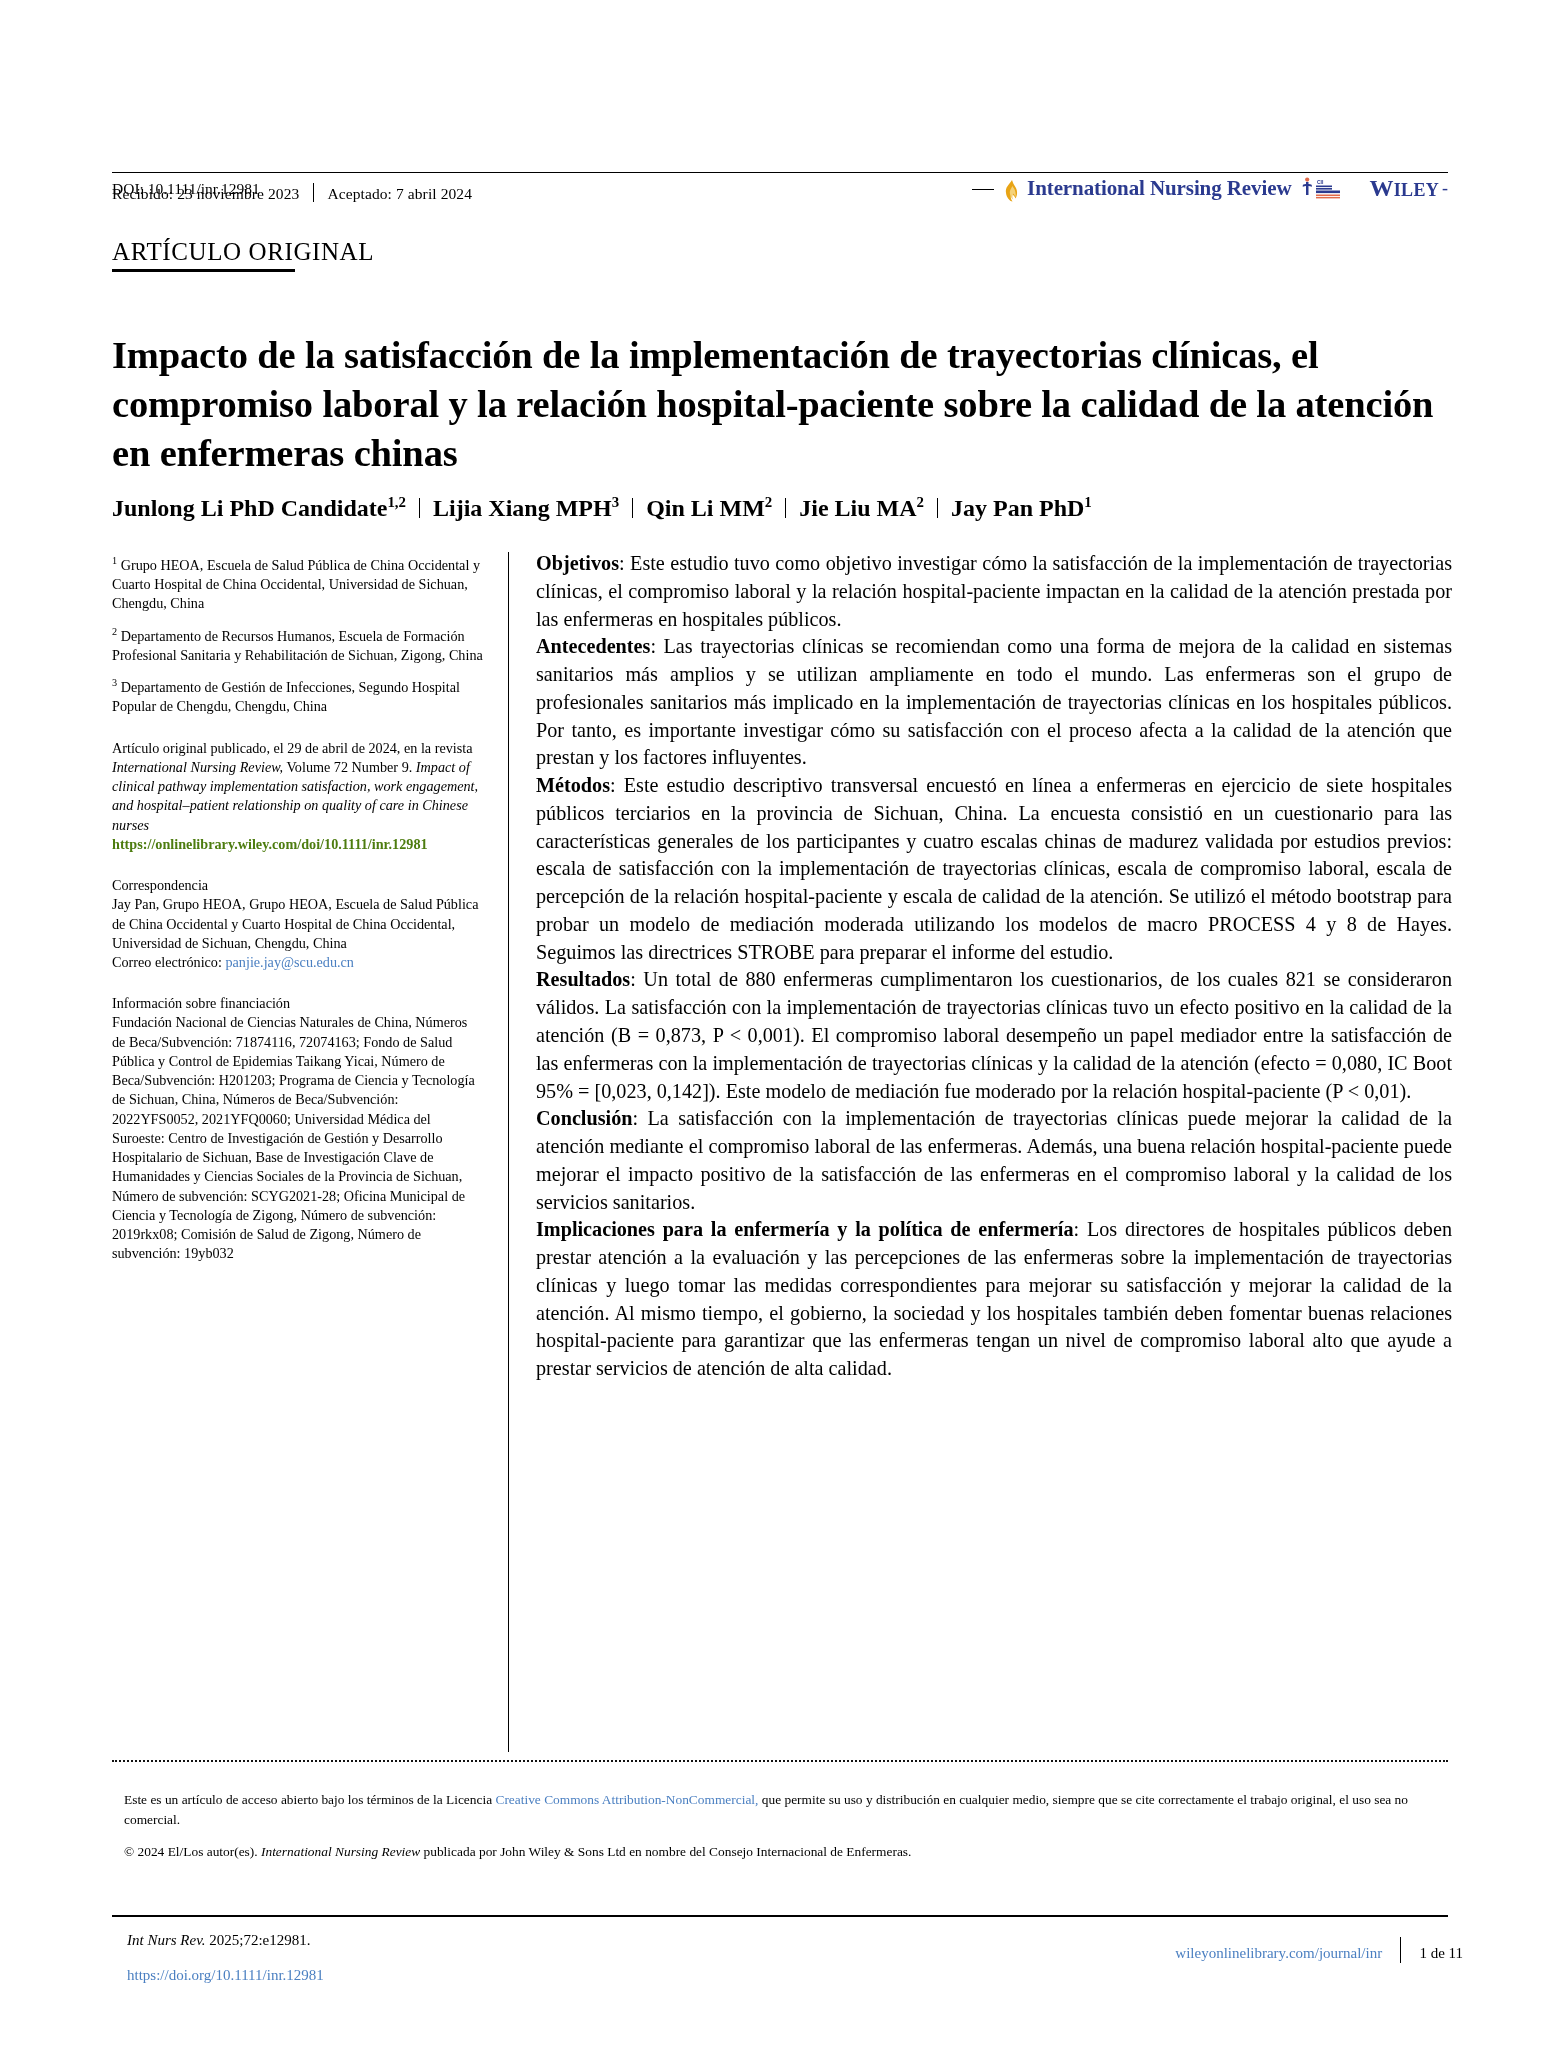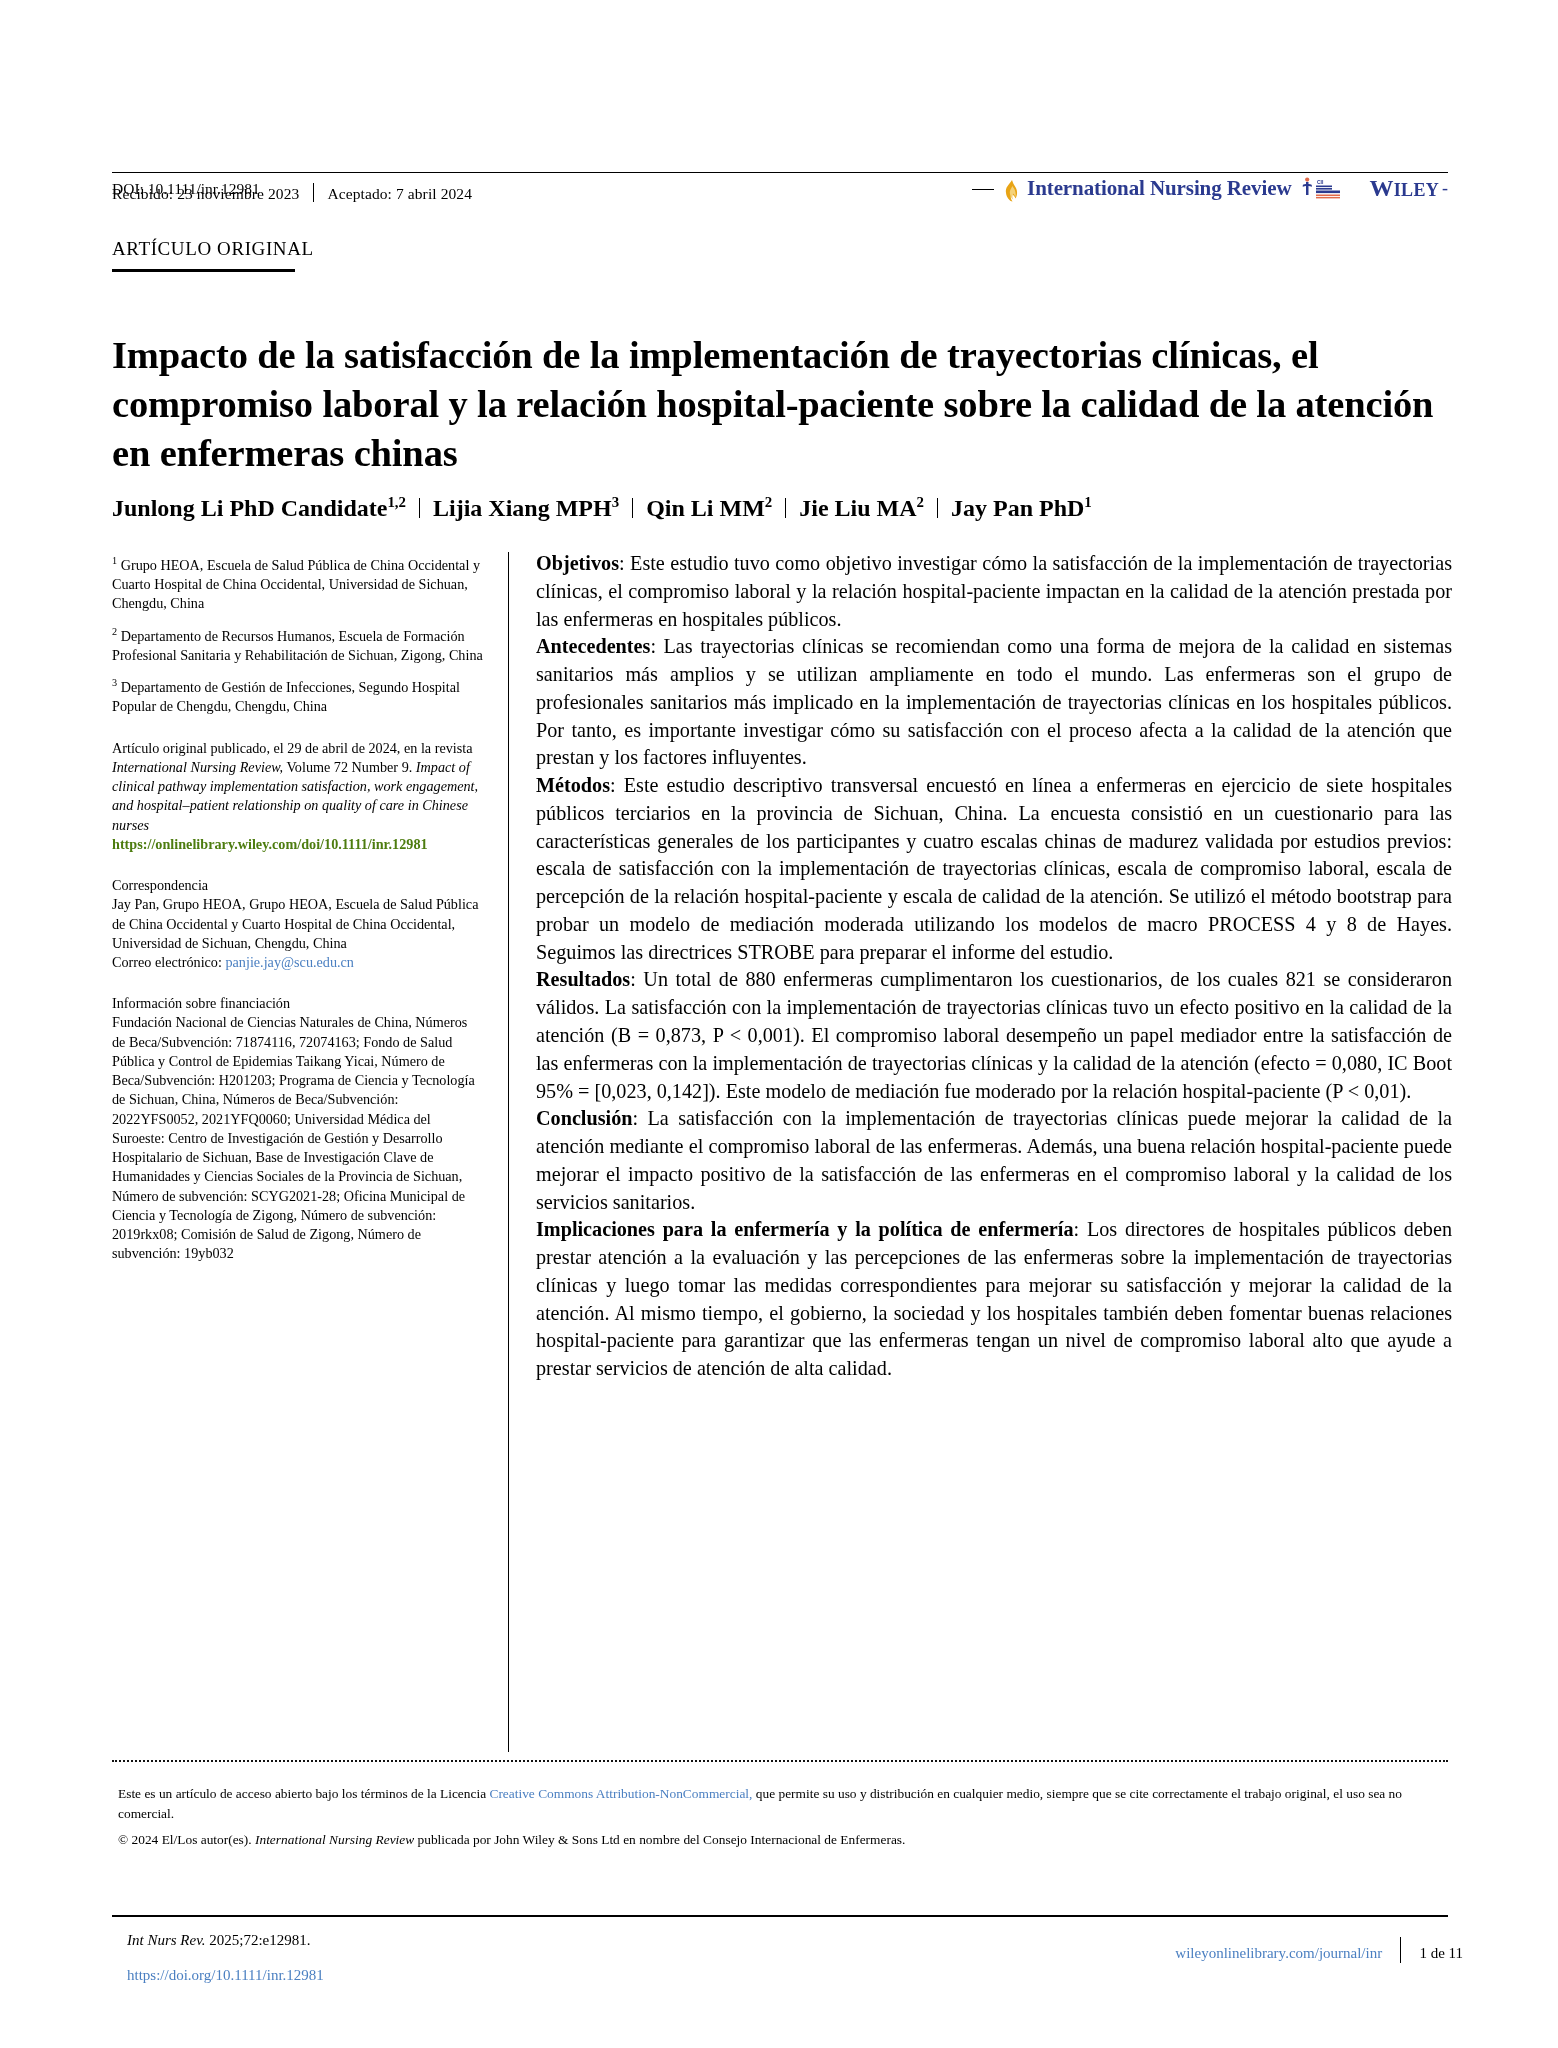--- a/index.html
+++ b/index.html
@@ -126,21 +126,21 @@
     left: 112px;
     top: 180px;
     font-size: 15.5px;
   }
 
   
   .art-type {
     position: absolute;
     left: 112px;
     top: 238px;
-    font-size: 19px;
+    font-size: 25px;
     letter-spacing: 0.6px;
   }
   .art-type-rule {
     position: absolute;
     left: 112px;
     top: 269px;
     width: 183px;
     height: 3px;
     background: #000;
   }
@@ -230,21 +230,21 @@
     border-top: 2.2px dotted #111;
   }
   .license {
     position: absolute;
     left: 112px;
     top: 1778px;
     width: 1336px;
     font-size: 13.4px;
     line-height: 1.5;
   }
-  .license p { margin: 6px; }
+  .license p { margin: 12px; }
 
   .foot-rule {
     position: absolute;
     left: 112px;
     top: 1915px;
     width: 1336px;
     height: 2.4px;
     background: #000;
   }
   .footer {

